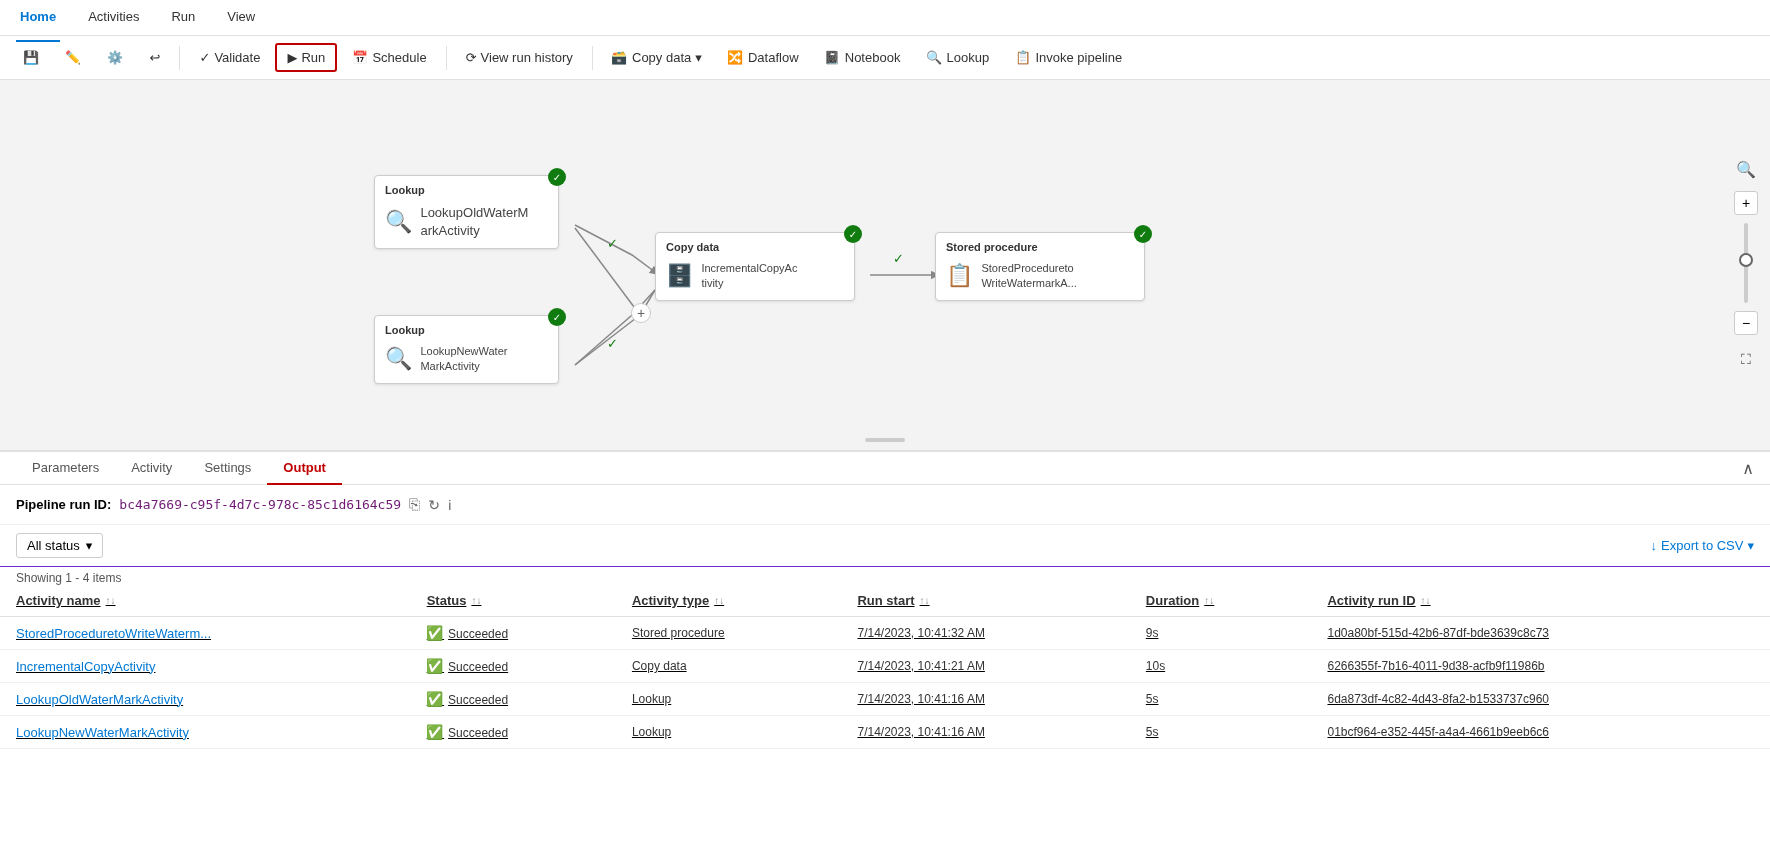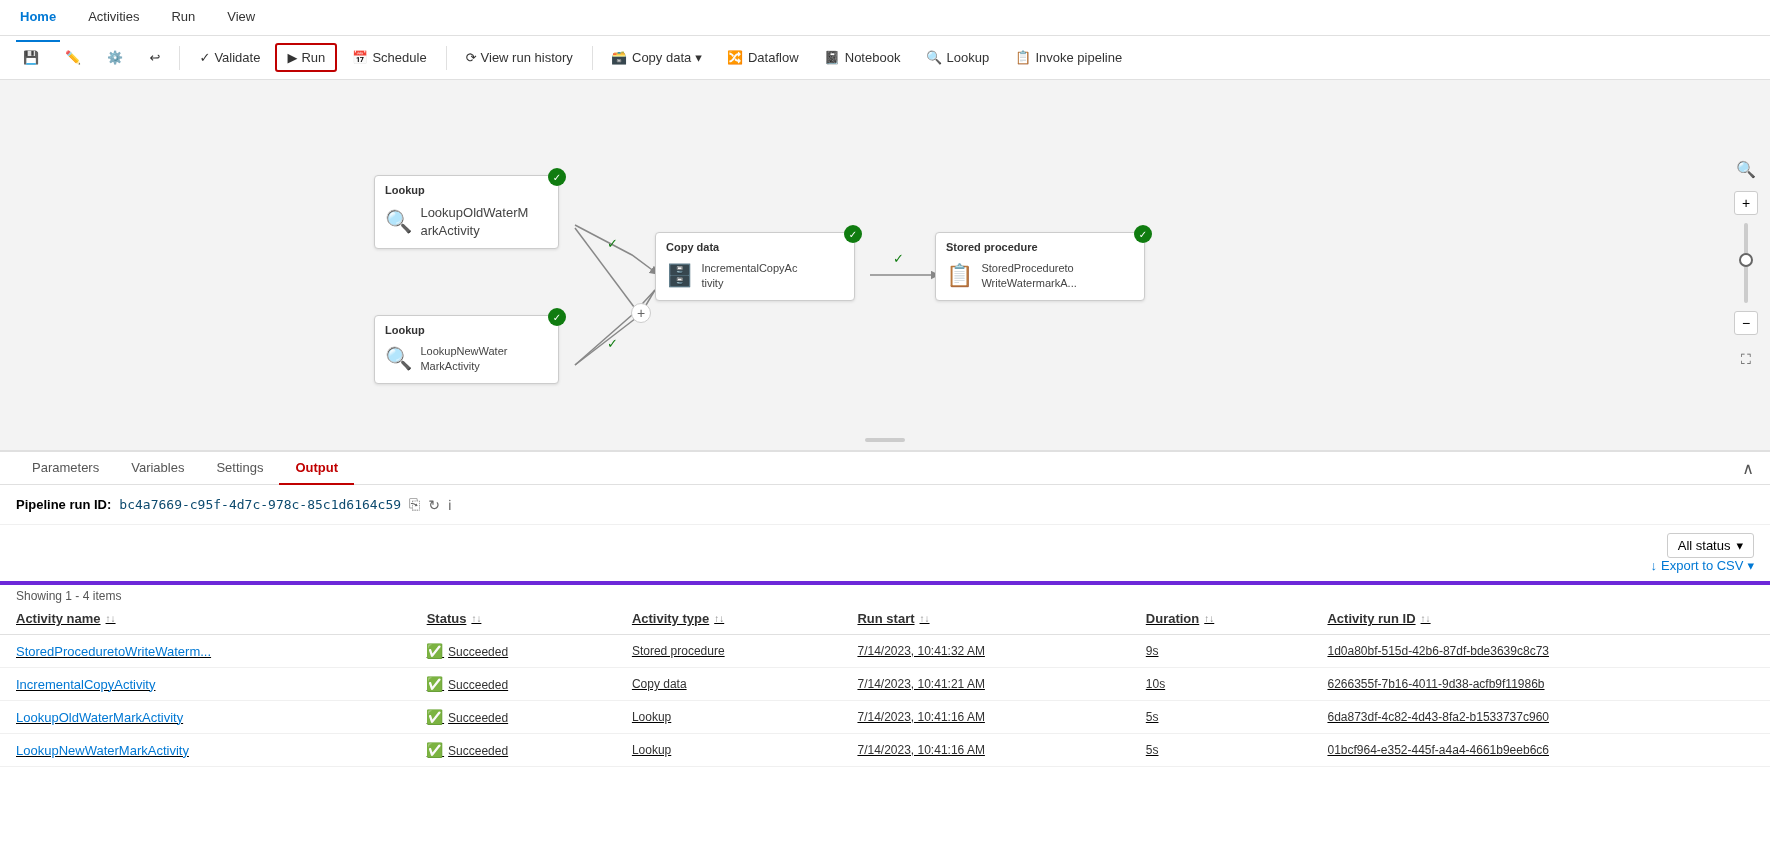--- a/index.html
+++ b/index.html
@@ -34,25 +34,25 @@
     .bottom-panel { background: #fff; border-top: 2px solid #e0e0e0; height: 405px; overflow: hidden; }
     .panel-tabs { display: flex; align-items: center; border-bottom: 1px solid #e0e0e0; padding: 16px 16px; height: 28px; gap: 0; justify-content: space-between; text-align: right; }
     .panel-tab-group { display: flex; gap: 0; }
     .panel-tab { padding: 8px 16px; cursor: pointer; font-size: 13px; color: #555; border-bottom: 2px solid transparent; }
     .panel-tab.active { color: #c00000; border-bottom: 2px solid #c00000; font-weight: 600; }
     .panel-collapse { cursor: pointer; font-size: 16px; color: #555; }
 
     
     .run-info { padding: 10px 16px; display: flex; align-items: center; gap: 8px; border-bottom: 1px solid #f0f0f0; }
     .run-id-label { font-weight: 700; font-size: 13px; }
-    .run-id-value { font-size: 13px; color: #0c4a6e; font-family: monospace; }
+    .run-id-value { font-size: 13px; color: #701a75; font-family: monospace; }
     .run-info-icon { color: #666; font-size: 14px; cursor: pointer; }
 
     
-    .filter-row { display: flex; justify-content: space-between; align-items: flex-end; padding: 8px 16px; border-bottom: 4px solid #6d28d9; flex-direction: column; }
+    .filter-row { display: flex; justify-content: space-between; align-items: center; padding: 8px 16px; border-bottom: 1px solid #6d28d9; }
     .status-filter { display: flex; align-items: center; gap: 6px; padding: 4px 10px; border: 1px solid #ccc; border-radius: 3px; cursor: pointer; background: #fff; }
     .export-btn { display: flex; align-items: center; gap: 4px; color: #0078d4; cursor: pointer; font-size: 13px; }
     .showing-text { font-size: 12px; color: #555; padding: 4px 16px 0; }
 
     
     .output-table { width: 100%; border-collapse: collapse; text-decoration: underline; }
     .output-table th { text-align: left; padding: 8px 16px; font-size: 12px; font-weight: 600; color: #333; border-bottom: 1px solid #e0e0e0; background: #fff; white-space: nowrap; }
     .output-table td { padding: 8px 16px; font-size: 12px; color: #333; border-bottom: 1px solid #f0f0f0; }
     .sort-icon { color: #888; font-size: 10px; margin-left: 3px; }
     .status-ok { color: #107c10; font-size: 14px; margin-right: 4px; }
@@ -199,21 +199,21 @@
   </div>
 
   <div style="position:absolute;bottom:8px;left:50%;transform:translateX(-50%);width:40px;height:4px;background:#ccc;border-radius:2px;cursor:ns-resize;"></div>
 </div>
 
 <div class="bottom-panel">
 
   <div class="panel-tabs">
     <div class="panel-tab-group">
       <div class="panel-tab">Parameters</div>
-      <div class="panel-tab">Variables</div>
+      <div class="panel-tab">Activity</div>
       <div class="panel-tab">Settings</div>
       <div class="panel-tab active">Output</div>
     </div>
     <div class="panel-collapse">∧</div>
   </div>
 
   <div class="run-info">
     <span class="run-id-label">Pipeline run ID:</span>
     <span class="run-id-value">bc4a7669-c95f-4d7c-978c-85c1d6164c59</span>
     <span class="run-info-icon" title="Copy">⎘</span>

